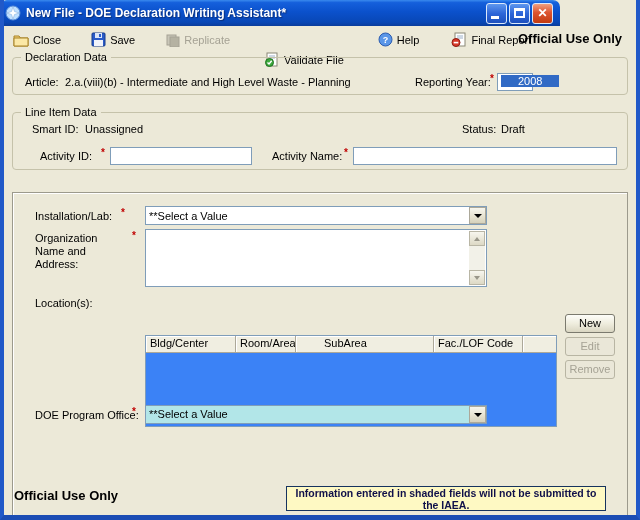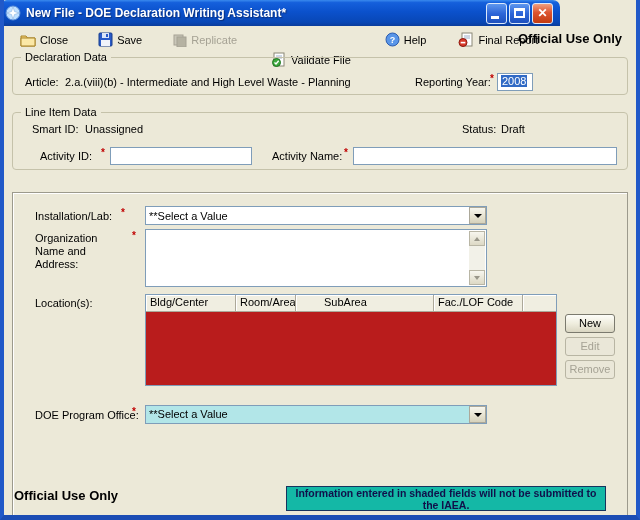--- a/index.html
+++ b/index.html
@@ -22,33 +22,33 @@
     width:21px; height:21px; border-radius:3px; border:1px solid #DCE9FB;
     background:linear-gradient(180deg,#5E97EE 0%,#2E66D8 50%,#1D50BE 100%);
     position:relative; cursor:pointer;
   }
   .win-btn.close { background:linear-gradient(180deg,#F0A080 0%,#DD5430 45%,#C23A10 100%); }
   .glyph-min { position:absolute; left:4px; bottom:4px; width:8px; height:3px; background:#fff; }
   .glyph-max { position:absolute; left:4px; top:4px; width:11px; height:10px; border:2px solid #fff; border-top-width:3px; }
   .glyph-close { position:absolute; left:0; top:2px; width:100%; text-align:center; color:#fff; font-weight:bold; font-size:12px; }
   
   .toolbar { position:absolute; left:0; top:26px; width:632px; height:27px; background:#ECE9D8;
-    display:flex; align-items:center; padding-left:10px; }
+    display:flex; align-items:center; padding-left:3px; }
   .tbtn { display:flex; align-items:center; gap:4px; padding:2px 6px; font-size:11px; color:#000; cursor:pointer; }
   .tbtn.disabled { color:#A5A294; }
   .tbtn svg { display:block; }
   .classification-top { position:absolute; right:14px; top:31px; font-weight:bold; font-size:13px; }
   
   .grp { position:absolute; border:1px solid #C5C2AA; border-radius:4px; }
   .grp-title { position:absolute; top:-7px; left:8px; background:#ECE9D8; padding:0 4px; font-size:11px; }
   .lbl { font-size:11px; color:#000; white-space:nowrap; }
   .req { color:#C00000; font-size:10px; font-weight:bold; vertical-align:top; }
   
   .txt { background:#fff; border:1px solid #7F9DB9; height:18px; font-size:11px; padding:1px 3px; }
-  .sel-hl { background:#316AC5; color:#fff; font-size:11px; padding:0 1px; }
+  .sel-hl { background:#316AC5; color:#fff; font-size:11px; padding:0 17px; }
   .combo { position:absolute; height:19px; background:#fff; border:1px solid #7F9DB9; display:flex; align-items:center; }
   .combo .val { flex:1; font-size:11px; padding-left:3px; overflow:hidden; white-space:nowrap; }
   .combo .drop {
     width:17px; height:17px; margin:0; border:1px solid #ACA899;
     background:linear-gradient(180deg,#F7F6EE 0%,#E5E1CE 60%,#D6D2BC 100%);
     display:flex; align-items:center; justify-content:center; cursor:pointer;
   }
   .tri-down { width:0; height:0; border-left:4px solid transparent; border-right:4px solid transparent; border-top:4px solid #000; }
   .tri-up-sm { width:0; height:0; border-left:3px solid transparent; border-right:3px solid transparent; border-bottom:4px solid #9A978A; }
   .tri-down-sm { width:0; height:0; border-left:3px solid transparent; border-right:3px solid transparent; border-top:4px solid #9A978A; }
@@ -58,41 +58,41 @@
   .tab {
     font-size:11px; padding:3px 7px 2px 7px; background:#ECE9D8;
     border:1px solid #9C9A8C; border-bottom:none; border-radius:3px 3px 0 0; margin-right:1px; cursor:pointer;
     position:relative;
   }
   .tab.active { color:#0000CC; padding-top:4px; padding-bottom:4px; z-index:3;
     background:#ECE9D8; box-shadow:inset 1px 1px 0 #fff; }
   .tabpanel { position:absolute; left:8px; top:192px; width:616px; height:371px;
     border:1px solid #9C9A8C; box-shadow:inset 1px 1px 0 #fff; background:#ECE9D8; }
   
-  .listbox { position:absolute; background:#b91c1c; border:1px solid #7F9DB9; }
+  .listbox { position:absolute; background:#3b82f6; border:1px solid #7F9DB9;margin-top:41px; }
   .lheader { display:flex; height:17px; }
   .hcell {
     background:#F0EEE1; border-right:1px solid #ACA899; border-bottom:1px solid #ACA899;
     box-shadow:inset 1px 1px 0 #fff; font-size:11px; padding:1px 0 0 4px; overflow:hidden; white-space:nowrap; cursor:pointer;
   }
   
   .btn3d {
     position:absolute; width:50px; height:19px; font-size:11px; text-align:center; line-height:17px;
     background:linear-gradient(180deg,#FDFDF9 0%,#EFEDDE 50%,#DAD6C2 100%);
     border:1px solid #7B7A6E; border-radius:3px; cursor:pointer;
   }
   .btn3d.disabled { color:#A5A294; border-color:#B8B5A3; background:#EAE7D8; }
   
   .vscroll { position:absolute; right:1px; top:1px; bottom:1px; width:16px; background:#F2F1E8; display:flex; flex-direction:column; justify-content:space-between; }
   .sbtn { height:15px; border:1px solid #B9B6A5; background:linear-gradient(180deg,#F7F6EE,#DDD9C5); display:flex; align-items:center; justify-content:center; cursor:pointer; }
   
   .classification-bottom { position:absolute; left:10px; top:488px; font-weight:bold; font-size:13px; }
   .notice {
     position:absolute; left:282px; top:486px; width:320px; height:25px;
-    background:#14b8a6; border:1px solid #16335E; color:#10104A;
+    background:#fef9c3; border:1px solid #16335E; color:#10104A;
     font-weight:bold; font-size:10.5px; display:flex; align-items:center; justify-content:center; text-align:center;
   }
 </style>
 </head>
 <body>
 
 <div class="window">
 
   <div class="titlebar">
     <svg width="16" height="16" viewBox="0 0 16 16">

